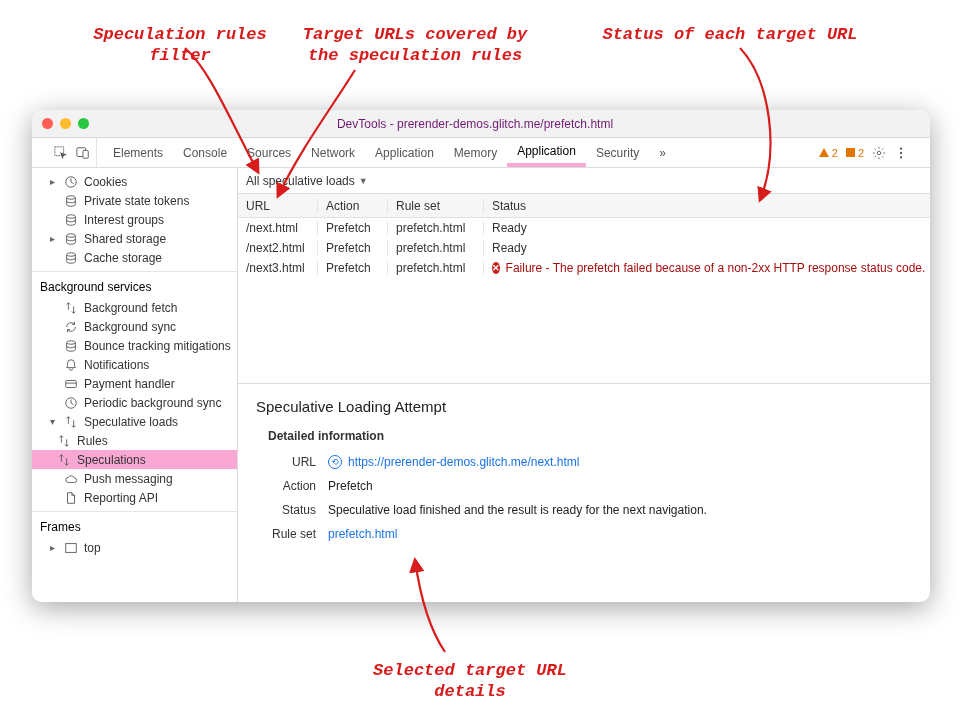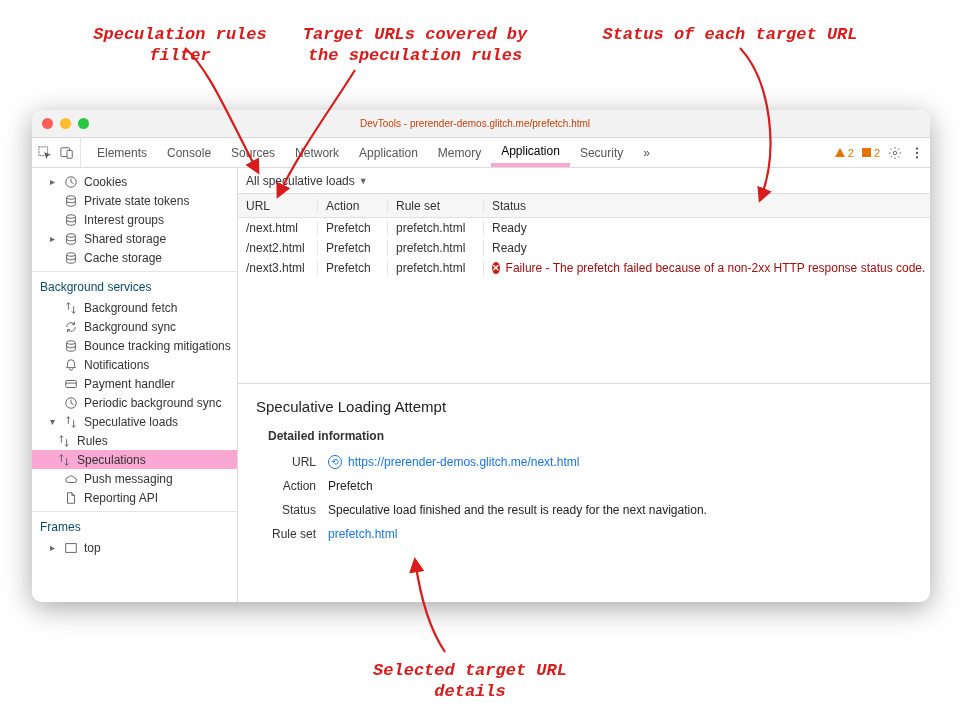--- a/index.html
+++ b/index.html
@@ -8,40 +8,40 @@
 
 .anno { position: absolute; font-family: Liberation Mono, monospace; font-style: italic; font-weight: bold; color: #d81b1b; font-size: 17px; text-align: center; line-height: 1.25; z-index: 50; }
 svg.arrow { position: absolute; z-index: 49; pointer-events: none; }
 
 
 .window { position: absolute; left: 32px; top: 110px; width: 898px; height: 492px; background: #fff; border-radius: 10px; box-shadow: 0 6px 28px rgba(0,0,0,.35); overflow: hidden; display: flex; flex-direction: column; }
 .titlebar { height: 28px; background: #f2f2f2; border-bottom: 1px solid #d7d7d7; display: flex; align-items: center; position: relative; }
 .traffic { display: flex; gap: 7px; margin-left: 10px; }
 .dot { width: 11px; height: 11px; border-radius: 50%; }
 .dot.red { background: #ff5f57; } .dot.yellow { background: #febc2e; } .dot.green { background: #28c840; }
-.titlebar .title { position: absolute; left: 0; right: 12px; text-align: center; color: #c2410c; font-size: 10px; font-weight: 500; }
-
-.tabbar { height: 30px; border-bottom: 1px solid #dcdcdc; display: flex; align-items: stretch; padding: 0 6px; background: #fff; }
+.titlebar .title { position: absolute; left: 0; right: 12px; text-align: center; color: #701a75; font-size: 12px; font-weight: 500; }
+
+.tabbar { height: 30px; border-bottom: 1px solid #dcdcdc; display: flex; align-items: stretch; padding: 0 22px; background: #fff; }
 .tabbar .left-icons { display: flex; align-items: center; gap: 8px; padding-right: 6px; border-right: 1px solid #e4e4e4; margin-right: 6px; }
 .tbtab { padding: 0 10px; display: flex; align-items: center; color: #555; cursor: pointer; }
 .tbtab.active { color: #000000; border-bottom: 4px solid #f9a8d4; }
 .tabbar .spacer { flex: 1; }
 .tabbar .right-icons { display: flex; align-items: center; gap: 8px; color: #555; }
 .warnbadge { display: inline-flex; align-items: center; gap: 3px; font-size: 11px; }
 .warnbadge.orange { color: #e37400; }
 .tri { width: 0; height: 0; border-left: 5px solid transparent; border-right: 5px solid transparent; border-bottom: 9px solid #e37400; display: inline-block; }
 .sq { width: 9px; height: 9px; background: #e37400; display: inline-block; }
 
 .body { flex: 1; display: flex; min-height: 0; }
 .sidebar { width: 206px; border-right: 1px solid #dcdcdc; overflow: auto; background: #fff; }
 .tree { padding: 4px 0; }
 .tree .item { display: flex; align-items: center; height: 19px; padding: 0 6px 0 18px; gap: 6px; color: #333; cursor: pointer; white-space: nowrap; }
 .tree .item.sub { padding-left: 25px; }
 .tree .item.selected { background: #f9a8d4; }
-.tree .section { font-size: 12px; color: #0c4a6e; padding: 8px 8px 4px 8px; border-top: 1px solid #e6e6e6; margin-top: 4px; }
+.tree .section { font-size: 12px; color: #000000; padding: 8px 8px 4px 8px; border-top: 1px solid #e6e6e6; margin-top: 4px; }
 .tree .caret { width: 8px; display: inline-block; color: #666; font-size: 10px; }
 .icon { width: 14px; height: 14px; display: inline-flex; align-items: center; justify-content: center; color: #555; flex: none; }
 
 .main { flex: 1; display: flex; flex-direction: column; min-width: 0; }
 .toolbar { height: 26px; border-bottom: 1px solid #dcdcdc; display: flex; align-items: center; padding: 0 8px; gap: 6px; background: #fff; }
 .select { font-size: 12px; color: #333; display: inline-flex; align-items: center; gap: 4px; cursor: pointer; }
 
 .grid { flex-basis: 190px; flex-shrink: 0; display: flex; flex-direction: column; border-bottom: 1px solid #dcdcdc; }
 .ghead, .grow { display: flex; align-items: center; font-size: 12px; }
 .grid .ghead { height: 24px; background: #f6f6f6; border-bottom: 1px solid #e0e0e0; color: #333; }

